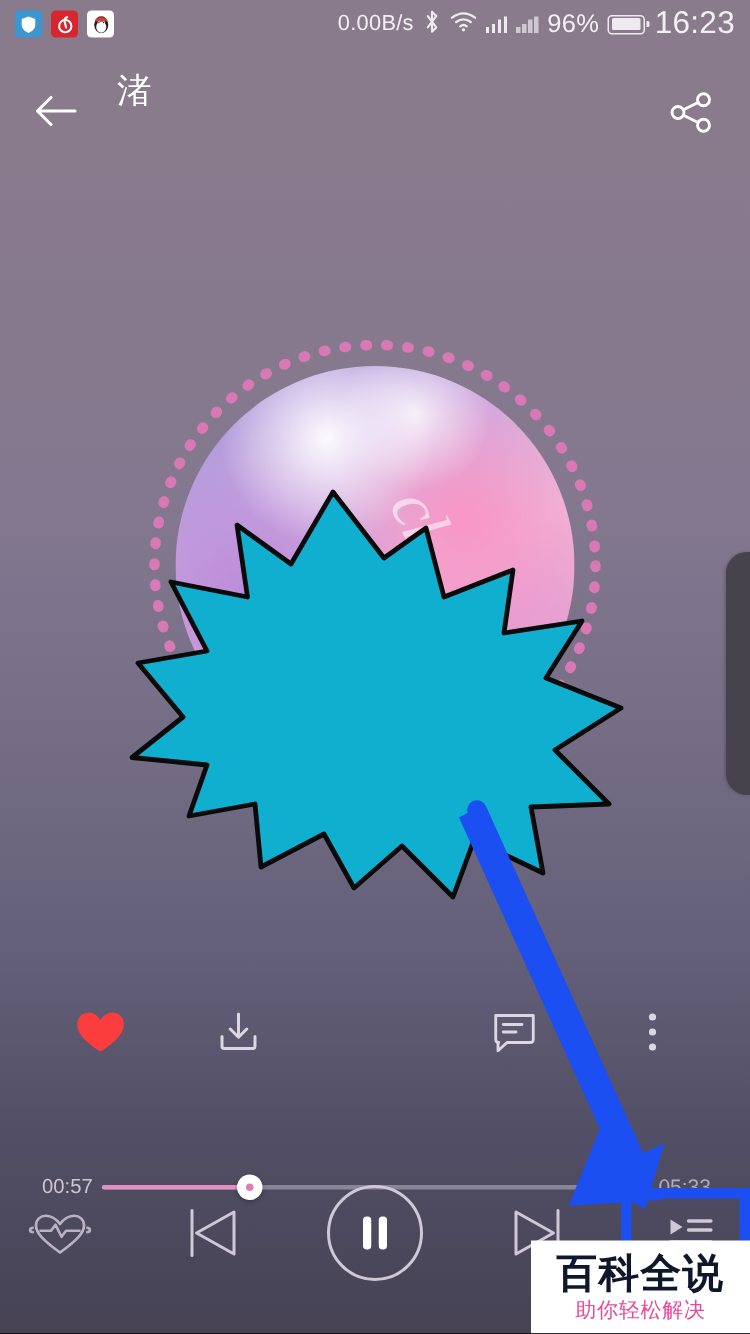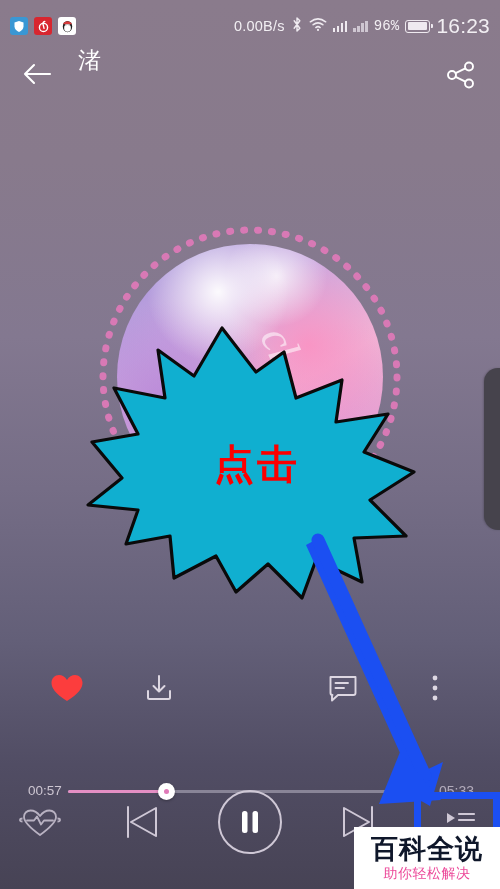--- a/index.html
+++ b/index.html
@@ -20,21 +20,21 @@
         #756d86 55%,
         #635f78 72%,
         #514d64 86%,
         #474355 100%);
     -webkit-font-smoothing: antialiased;
   }
 
   
   #statusbar {
     position: absolute;
-    left: 0; top: 10px;
+    left: 0; top: 0;
     width: 500px; height: 32px;
     display: flex;
     align-items: center;
     padding: 2px 10px;
     box-sizing: border-box;
     color: #f2eff3;
     font-size: 15px;
   }
   .sb-apps { display: flex; align-items: center; gap: 6px; }
   .appicon {
@@ -50,21 +50,21 @@
   .appicon.qq { background: #ffffff; }
   .sb-right {
     margin-left: auto;
     display: flex;
     align-items: center;
     gap: 6px;
     font-size: 15px;
     letter-spacing: .2px;
   }
   .sb-speed { font-size: 14.5px; }
-  .sb-pct { font-size: 14px; font-family: Liberation Mono, monospace; }
+  .sb-pct { font-size: 17px; }
   .sb-clock { font-size: 21px; }
   .bars { display: flex; align-items: flex-end; gap: 1.5px; height: 12px; }
   .bars i { display: block; width: 2.5px; background: #efeaf0; }
   .bars i:nth-child(1) { height: 4px; }
   .bars i:nth-child(2) { height: 6.5px; }
   .bars i:nth-child(3) { height: 9px; }
   .bars i:nth-child(4) { height: 11.5px; }
   .bars.dim i { background: #cfc7d2; }
   .battery {
     width: 25px; height: 13px;
@@ -499,21 +499,20 @@
       </svg>
     </div>
   </div>
 
   <svg id="starburst" viewBox="0 0 360 290">
     <path d="M18 195 L52 168 L22 132 L68 124 L44 78 L95 88 L88 40 L124 66 L152 18
              L186 62 L214 42 L226 88 L272 70 L266 112 L318 104 L294 142 L344 162
              L300 190 L336 226 L284 228 L292 272 L246 250 L232 288 L198 254
              L166 282 L146 246 L104 268 L100 226 L56 234 L68 200 Z" fill="#10AFD0" stroke="#0a0a0a" stroke-width="3.2" stroke-linejoin="round"></path>
   </svg>
-  <div id="burst-label">点击</div>
 
   <svg id="annotation-arrow" viewBox="0 0 500 889">
     <path d="M319 538 L424 771 L443 762 L430 806 L392 784 L410 775 L306 545 Z" fill="#1b4ff2"></path>
     <path d="M318 540 L425 776" stroke="#1b4ff2" stroke-width="13" stroke-linecap="round"></path>
     <path d="M400 752 L441 800 L379 804 Z" fill="#1b4ff2"></path>
   </svg>
   <div id="highlight-box"></div>
 
   <div id="watermark">
     <div id="wm-main">百科全说</div>

